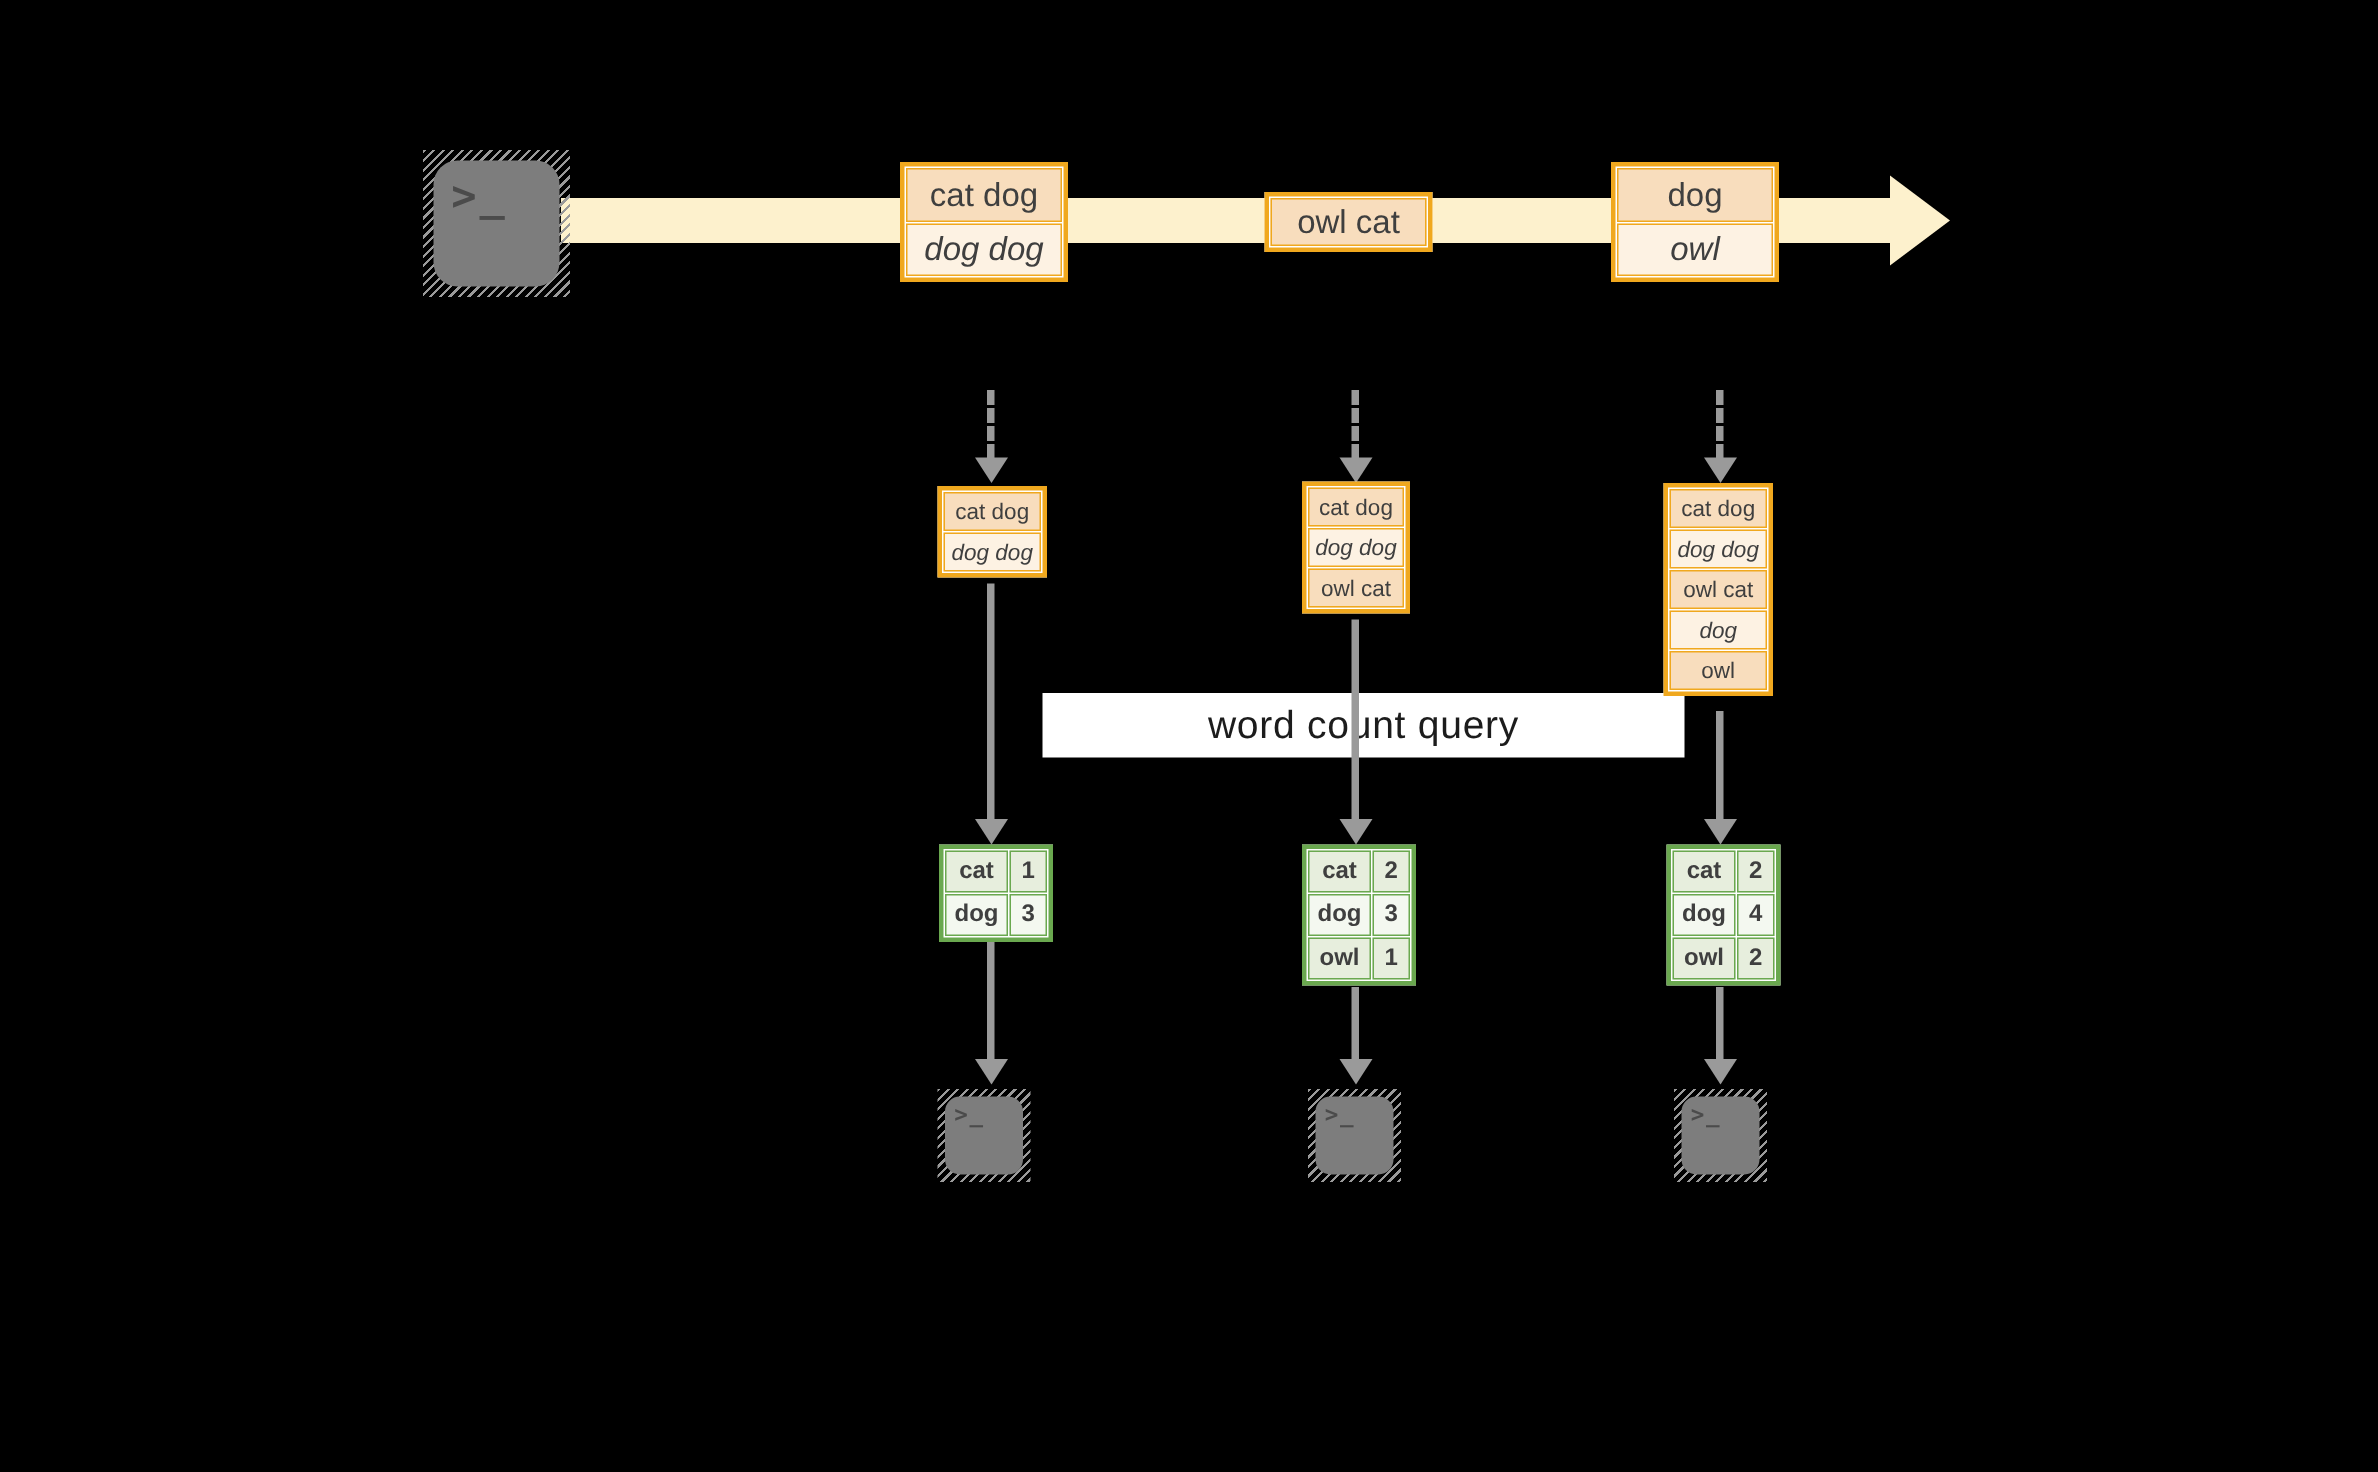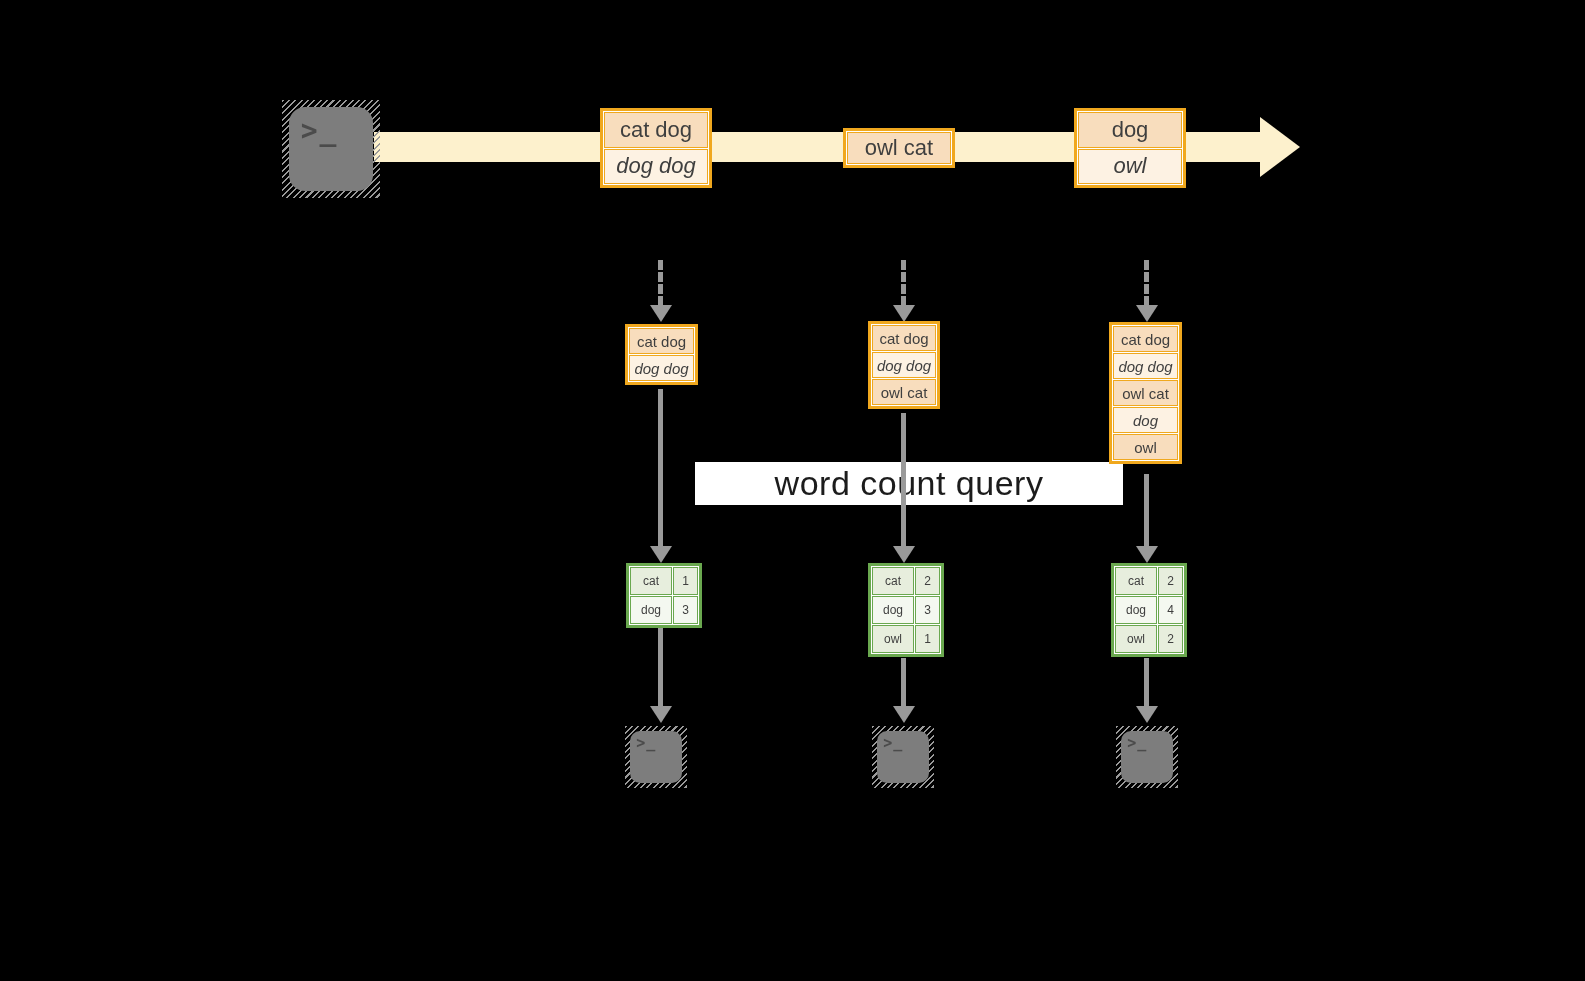--- a/index.html
+++ b/index.html
@@ -50,40 +50,40 @@
   .ocell.light{background:var(--peach-light,#FDF2E3);font-style:italic;}
   
   .gtable{
     position:absolute;box-sizing:border-box;z-index:4;
     border:3px solid var(--green,#6AA84F);background:#fff;
     padding:1px;display:grid;grid-template-columns:42px 25px;gap:1px;
   }
   .gcell{
     box-sizing:border-box;border:1px solid var(--green,#6AA84F);height:28px;
     display:flex;align-items:center;justify-content:center;
-    font-size:12px;color:var(--ink,#3F3F3F);
+    font-size:16px;color:var(--ink,#3F3F3F);font-weight:bold;
   }
   .gcell.dark{background:var(--green-dark,#E7EEDD);}
   .gcell.light{background:var(--green-light,#F4F8F0);}
   
   .vdash{position:absolute;width:0;border-left:5px dashed var(--arrow-gray,#9A9A9A);z-index:3;}
   .vline{position:absolute;width:5px;background:var(--arrow-gray,#9A9A9A);z-index:3;}
   .vhead{
     position:absolute;width:0;height:0;z-index:3;
     border-left:11px solid transparent;border-right:11px solid transparent;
     border-top:17px solid var(--arrow-gray,#9A9A9A);
   }
   
   .qband{
     position:absolute;left:695px;top:462px;width:428px;height:43px;
     background:var(--query-bg,#fff);z-index:2;
     display:flex;align-items:center;justify-content:center;
   }
   .qtext{
-    position:relative;z-index:6;font-size:34px;color:var(--query-text,#1C1C1C);
+    position:relative;z-index:6;font-size:26px;color:var(--query-text,#1C1C1C);
     letter-spacing:0.5px;
   }
 </style>
 </head>
 <body>
 
 <div class="canvas">
 
   <div class="term large" style="left:282px;top:100px;width:98px;height:98px;z-index:5;">
     <div class="term-in">

